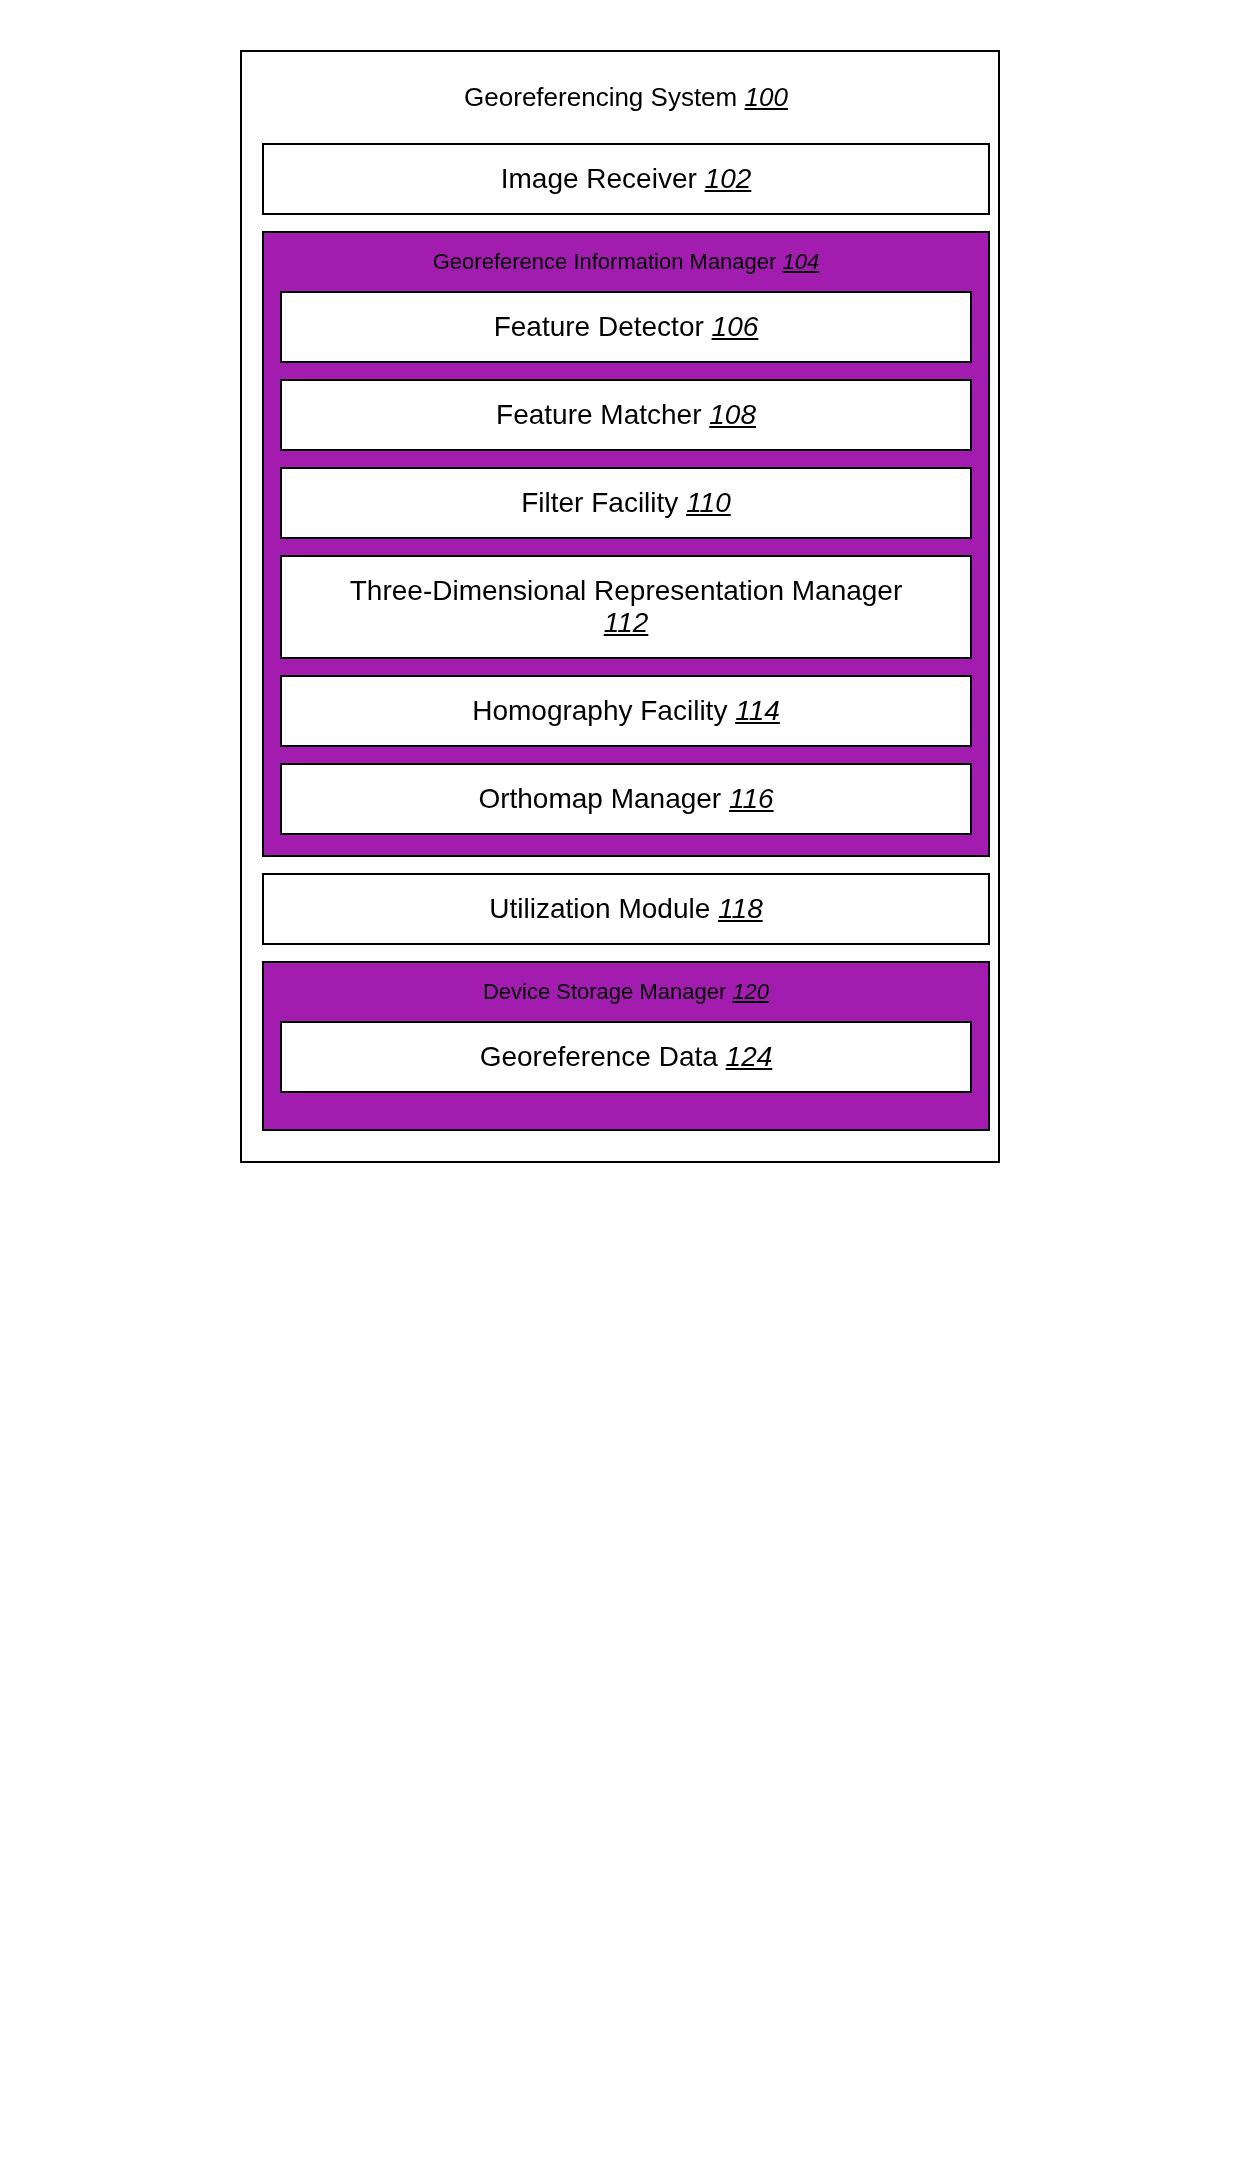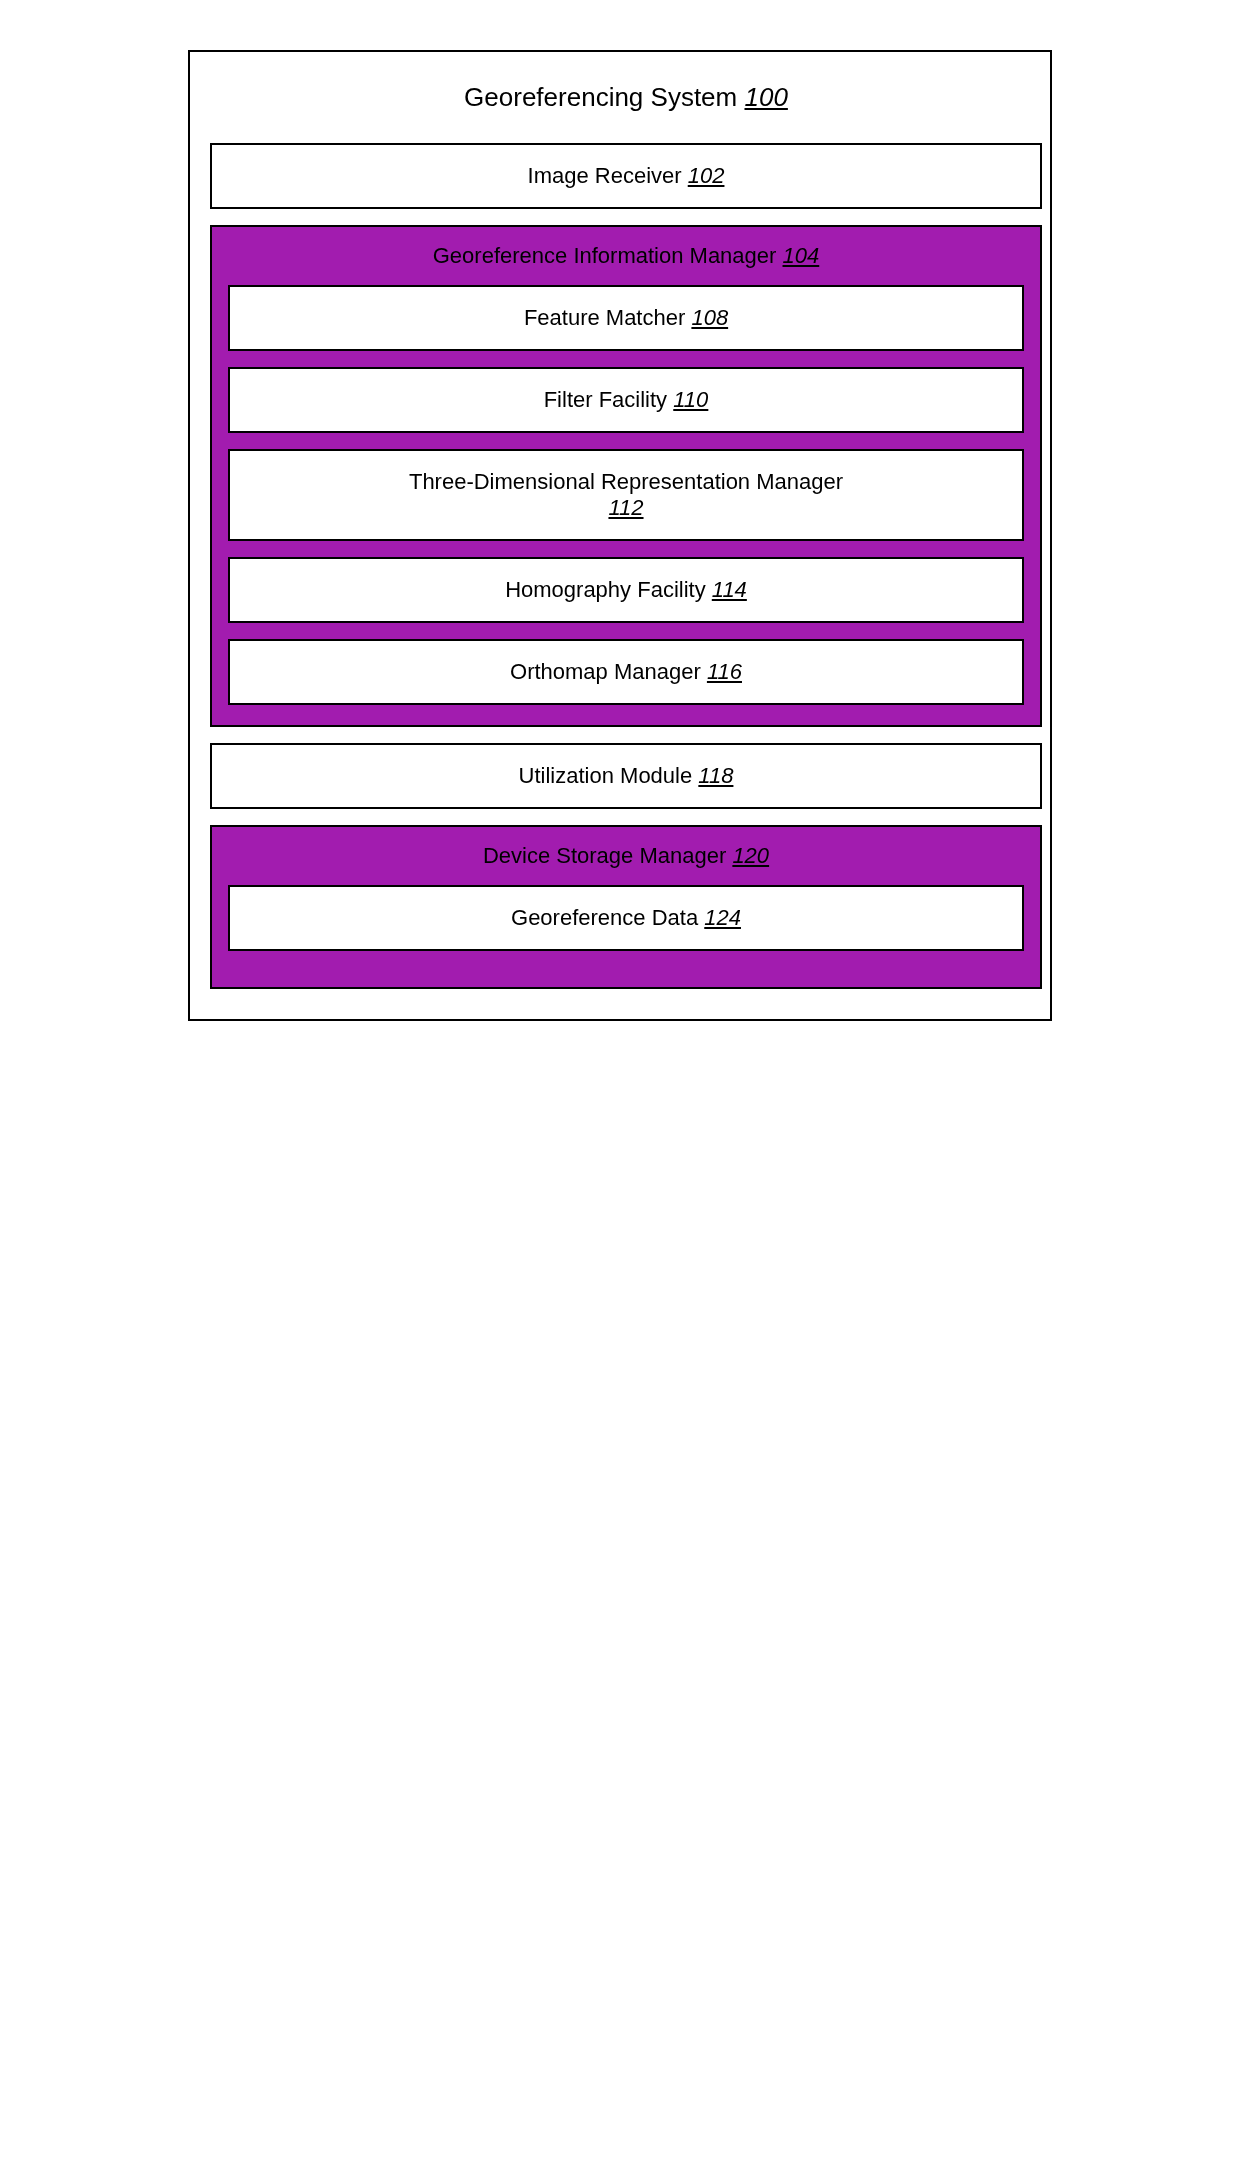--- a/index.html
+++ b/index.html
@@ -12,37 +12,37 @@
       background: #ffffff;
       font-family: Arial, sans-serif;
       display: flex;
       justify-content: center;
       align-items: flex-start;
       min-height: 2174px;
       padding: 30px;
     }
 
     .diagram-root {
-      width: 864px;
+      width: 760px;
       border: 2.5px solid #000;
       padding: 20px 8px 30px 20px;
       background: #fff;
       margin-top: 20px;
     }
 
     .box {
       border: 2.5px solid #000;
       background: #fff;
       text-align: center;
       padding: 18px 10px;
       margin-bottom: 16px;
     }
 
     .box-label {
-      font-size: 22px;
+      font-size: 28px;
       color: #000;
     }
 
     .box-label .ref {
       font-style: italic;
       text-decoration: underline;
     }
 
     .outer-title {
       text-align: center;
@@ -100,20 +100,26 @@
       <span class="ref"> <span>102</span></span>
     </span>
   </div>
 
   <div class="nested-container">
     <div class="nested-title">
       <span>Georeference Information Manager</span>
       <span class="ref"> <span>104</span></span>
     </div>
 
+    <div class="box">
+      <span class="box-label">
+        <span>Feature Detector</span>
+        <span class="ref"> <span>106</span></span>
+      </span>
+    </div>
 
     <div class="box">
       <span class="box-label">
         <span>Feature Matcher</span>
         <span class="ref"> <span>108</span></span>
       </span>
     </div>
 
     <div class="box">
       <span class="box-label">

